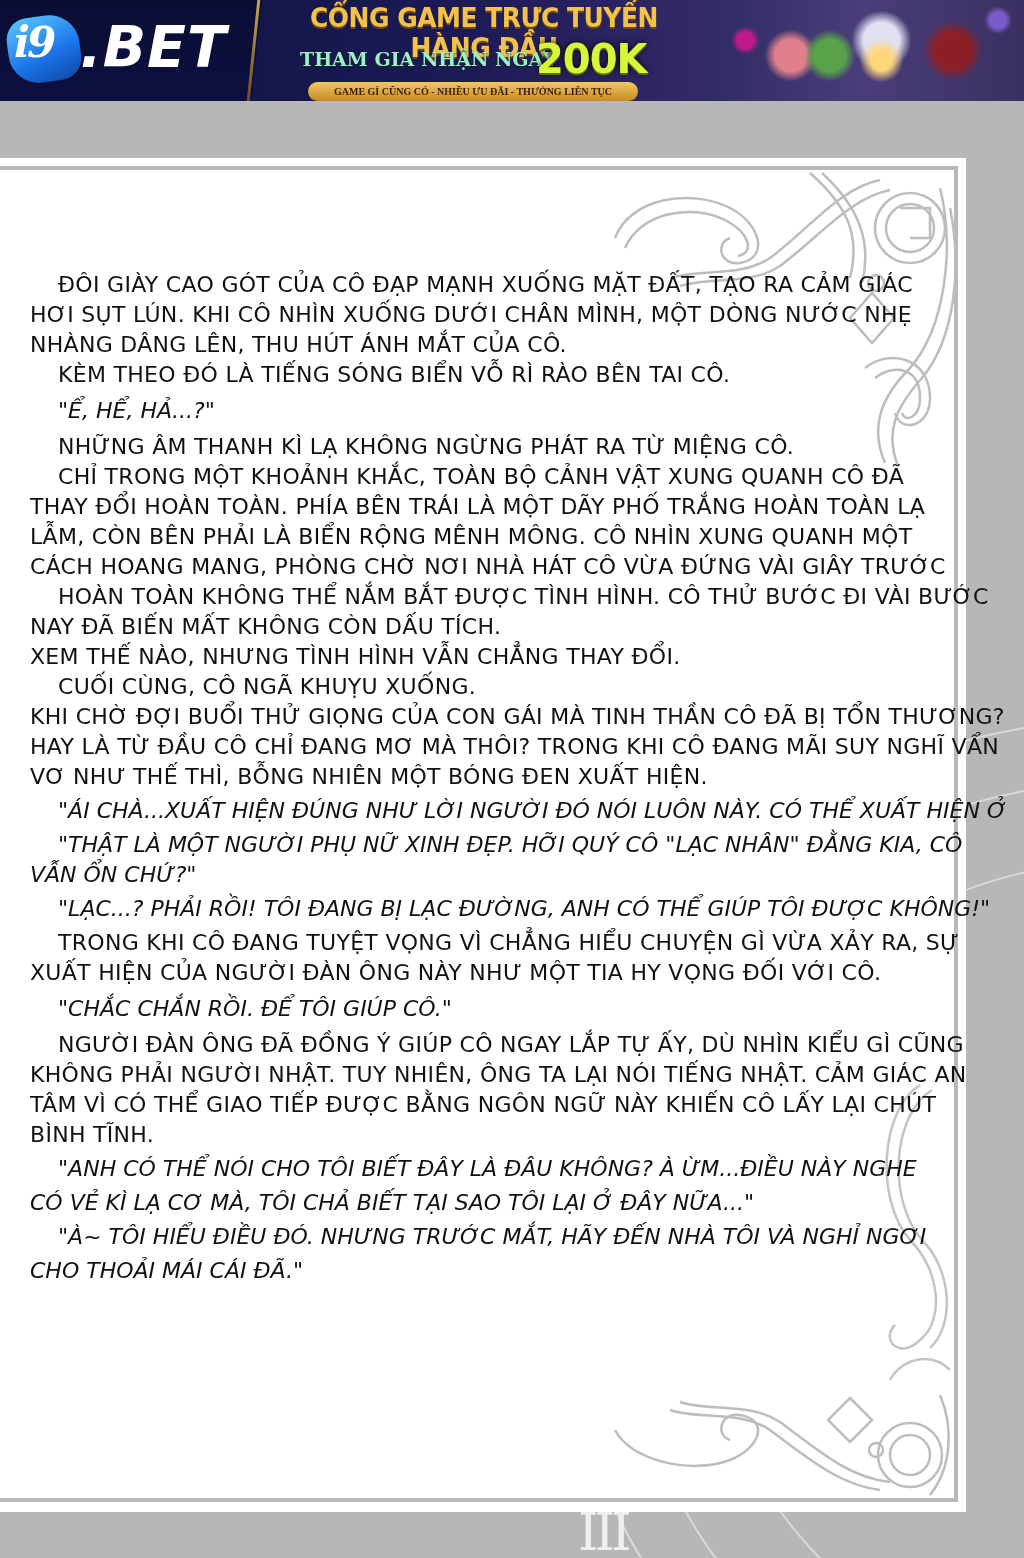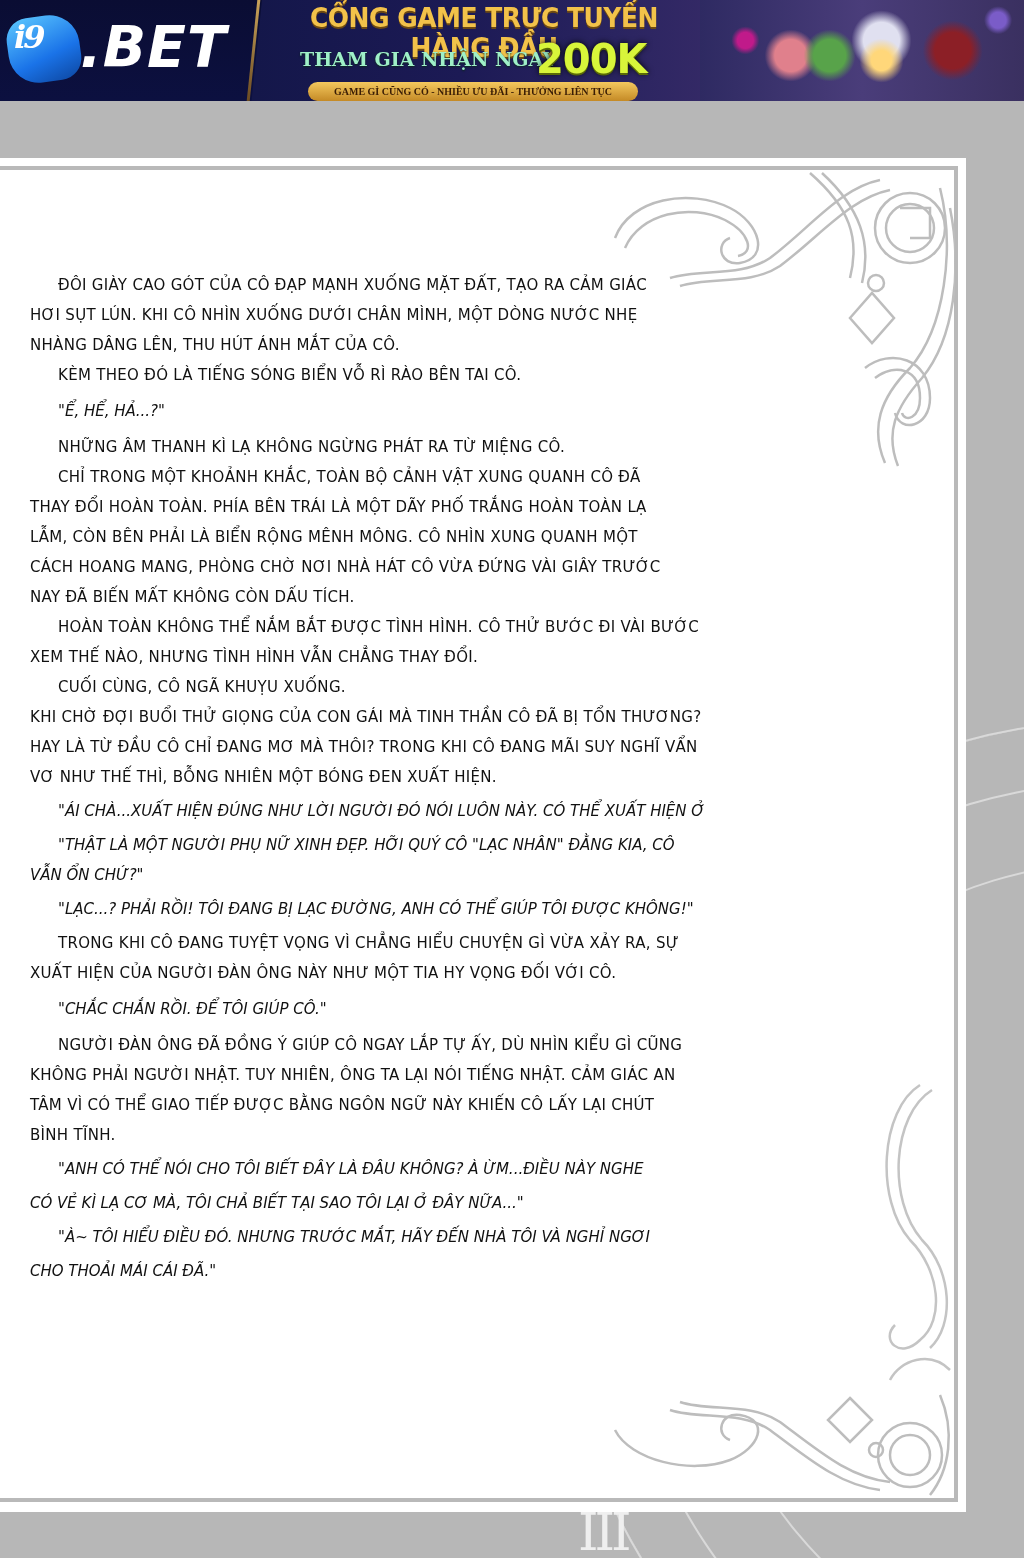--- a/index.html
+++ b/index.html
@@ -27,21 +27,21 @@
   }
   .logo-badge {
     position: absolute; left: 8px; top: 16px; width: 72px; height: 66px;
     background: linear-gradient(160deg, #5cc8ff, #1a73e8 60%, #0d47a1);
     border-radius: 22px 30px 22px 30px;
     transform: rotate(-8deg);
   }
   .logo-i9 {
     position: absolute; left: 14px; top: 18px;
     font-family: "DejaVu Serif", serif; font-style: italic; font-weight: bold;
-    font-size: 32px; color: #ffffff; letter-spacing: -3px; text-align: center;
+    font-size: 42px; color: #ffffff; letter-spacing: -3px; text-align: center;
   }
   .logo-bet {
     position: absolute; left: 80px; top: 14px;
     font-family: "DejaVu Sans", sans-serif; font-style: italic; font-weight: bold;
     font-size: 57px; color: #ffffff; letter-spacing: 1px;
   }
   .promo-title {
     position: absolute; left: 284px; top: 4px; width: 400px; text-align: center;
     font-family: "DejaVu Sans", sans-serif; font-weight: bold; font-size: 25px;
     color: #f2c24a; letter-spacing: -0.5px;
@@ -97,21 +97,21 @@
   .panel-frame {
     position: absolute; left: 0; top: 166px; width: 958px; height: 1336px;
     border-top: 4px solid #b9b9b9; border-right: 4px solid #b9b9b9; border-bottom: 4px solid #b9b9b9;
     box-sizing: border-box;
   }
   .ornament { position: absolute; }
   
   .text-block {
     position: absolute; left: 30px; top: 270px; width: 880px;
     font-family: "DejaVu Sans", sans-serif;
-    font-size: 15px; line-height: 30px; color: #111111;
+    font-size: 22px; line-height: 30px; color: #111111;
     text-transform: uppercase; letter-spacing: 0.3px;
   }
   .line { white-space: nowrap; height: 30px; }
   .indent { padding-left: 28px; }
   .dialogue { font-style: italic; font-family: "DejaVu Sans", sans-serif; letter-spacing: 0; }
   .gap-s { margin-top: 6px; }
   .gap-m { margin-top: 4px; }
 </style>
 </head>
 <body>
@@ -180,22 +180,22 @@
   <div class="line indent">Đôi giày cao gót của cô đạp mạnh xuống mặt đất, tạo ra cảm giác</div>
   <div class="line">hơi sụt lún. Khi cô nhìn xuống dưới chân mình, một dòng nước nhẹ</div>
   <div class="line">nhàng dâng lên, thu hút ánh mắt của cô.</div>
   <div class="line indent">Kèm theo đó là tiếng sóng biển vỗ rì rào bên tai cô.</div>
   <div class="line indent dialogue gap-s">"Ể, hể, hả...?"</div>
   <div class="line indent gap-s">Những âm thanh kì lạ không ngừng phát ra từ miệng cô.</div>
   <div class="line indent">Chỉ trong một khoảnh khắc, toàn bộ cảnh vật xung quanh cô đã</div>
   <div class="line">thay đổi hoàn toàn. Phía bên trái là một dãy phố trắng hoàn toàn lạ</div>
   <div class="line">lẫm, còn bên phải là biển rộng mênh mông. Cô nhìn xung quanh một</div>
   <div class="line">cách hoang mang, phòng chờ nơi nhà hát cô vừa đứng vài giây trước</div>
+  <div class="line indent">Hoàn toàn không thể nắm bắt được tình hình. Cô thử bước đi vài bước</div>
   <div class="line">nay đã biến mất không còn dấu tích.</div>
-  <div class="line indent">Hoàn toàn không thể nắm bắt được tình hình. Cô thử bước đi vài bước</div>
   <div class="line">xem thế nào, nhưng tình hình vẫn chẳng thay đổi.</div>
   <div class="line indent">Cuối cùng, cô ngã khuỵu xuống.</div>
   <div class="line">khi chờ đợi buổi thử giọng của con gái mà tinh thần cô đã bị tổn thương?</div>
   <div class="line">Hay là từ đầu cô chỉ đang mơ mà thôi? Trong khi cô đang mãi suy nghĩ vẩn</div>
   <div class="line">vơ như thế thì, bỗng nhiên một bóng đen xuất hiện.</div>
   <div class="line indent dialogue gap-m">"Ái chà...xuất hiện đúng như lời người đó nói luôn này. Có thể xuất hiện ở</div>
   <div class="line indent dialogue gap-m">"Thật là một người phụ nữ xinh đẹp. Hỡi quý cô "lạc nhân" đằng kia, cô</div>
   <div class="line dialogue">vẫn ổn chứ?"</div>
   <div class="line indent dialogue gap-m">"Lạc...? Phải rồi! Tôi đang bị lạc đường, anh có thể giúp tôi được không!"</div>
   <div class="line indent gap-m">Trong khi cô đang tuyệt vọng vì chẳng hiểu chuyện gì vừa xảy ra, sự</div>

